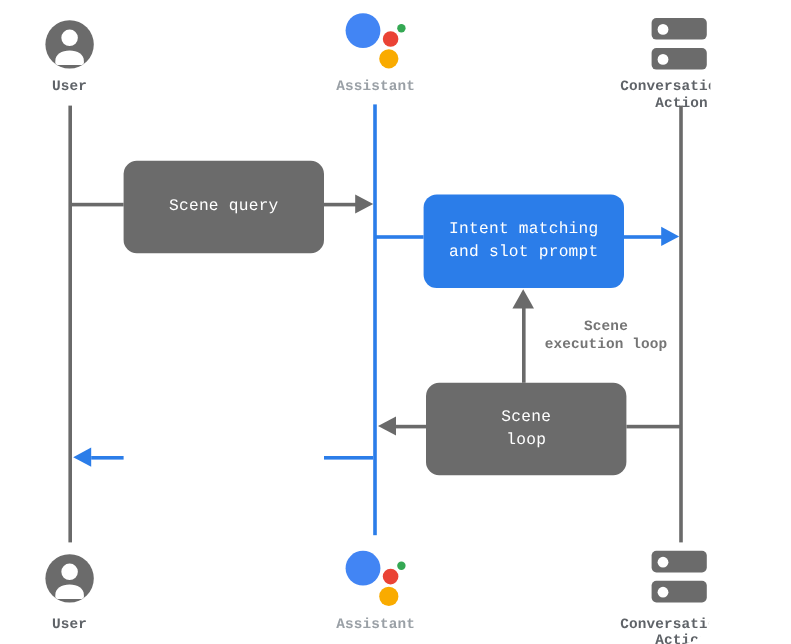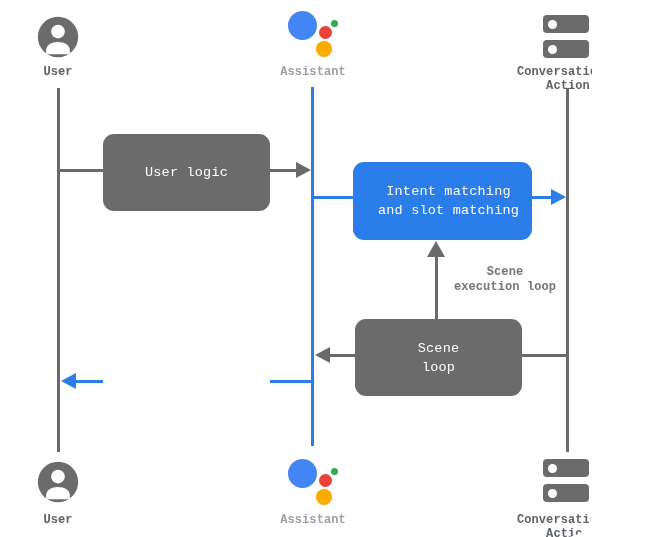--- a/index.html
+++ b/index.html
@@ -85,30 +85,30 @@
         <div class="led"></div>
       </div>
     <div class="slab">
         <div class="led"></div>
       </div>
   </div>
   <div class="actor-label lbl-dark" style="left:493px;top:65px;width:150px;">Conversational Action</div>
 
   <div class="hline gray-l" style="left:58px;top:169px;width:45px;"></div>
   <div class="node gray" style="left:103px;top:134px;width:167px;height:77px;">
-    <span>User logic</span>
+    <span>Scene query</span>
   </div>
   <div class="hline gray-l" style="left:270px;top:169px;width:28px;"></div>
   <div class="ah right gray" style="left:296px;top:162px;"></div>
 
   <div class="hline blue-l" style="left:313px;top:196px;width:40px;"></div>
-  <div class="node blue" style="left:353px;top:162px;width:167px;height:78px;padding-left:12px;">
+  <div class="node blue" style="left:353px;top:162px;width:167px;height:78px;">
     <div>
       <span>Intent matching</span>
-      <span>and slot matching</span>
+      <span>and slot prompt</span>
     </div>
   </div>
   <div class="hline blue-l" style="left:520px;top:196px;width:32px;"></div>
   <div class="ah right blue" style="left:551px;top:189px;"></div>
 
   <div class="vline gray-l" style="left:435px;top:256px;height:63px;"></div>
   <div class="ah up gray" style="left:427px;top:241px;"></div>
   <div class="annot" style="left:445px;top:265px;width:120px;">
     <span style="display:block">Scene</span>
     <span style="display:block">execution loop</span>

